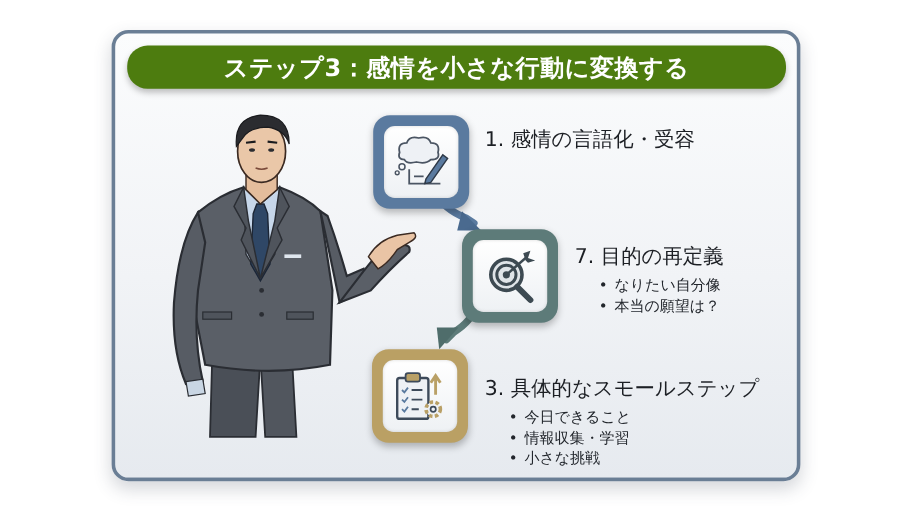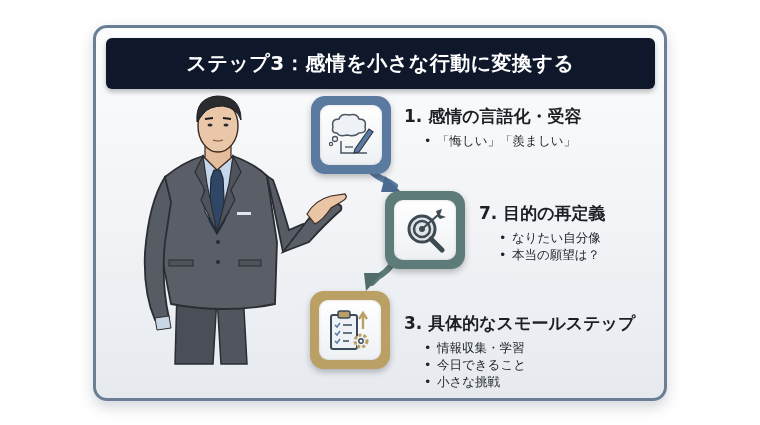--- a/index.html
+++ b/index.html
@@ -6,22 +6,22 @@
     html, body { width: 760px; height: 425px; background: #ffffff; overflow: hidden; }
     body { position: relative; font-family: "DejaVu Sans", "Liberation Sans", sans-serif; color: #1d2126; }
 
     .card {
       position: absolute; left: 93px; top: 25px; width: 574px; height: 376px;
       border: 3px solid #6a7e95; border-radius: 14px;
       background: linear-gradient(180deg, #fbfcfd 0%, #f1f3f6 55%, #e6eaef 100%);
       box-shadow: 0 6px 14px rgba(60,70,85,0.22);
     }
     .title-bar {
-      position: absolute; left: 106px; top: 38px; width: 549px; height: 51px;
-      background: #0f172a; border-radius: 6px;
+      position: absolute; left: 106px; top: 38px; width: 549px; height: 36px;
+      background: #4d7c0f; border-radius: 17px;
       box-shadow: 0 3px 5px rgba(0,0,0,0.25);
       display: flex; align-items: center; justify-content: center;
     }
     .title-text { color: #ffffff; font-weight: bold; font-size: 20px; letter-spacing: 0.5px; }
 
     
     .figure { position: absolute; left: 125px; top: 92px; width: 230px; height: 280px; }
 
     
     .icon-box {
@@ -35,21 +35,21 @@
       box-shadow: inset 0 0 3px rgba(0,0,0,0.15);
       display: flex; align-items: center; justify-content: center;
     }
     .box1 { left: 311px; top: 96px; background: #5a7a9f; }
     .box2 { left: 385px; top: 191px; background: #5d7b79; }
     .box3 { left: 310px; top: 291px; background: #baa064; }
 
     .connector { position: absolute; }
 
     .step { position: absolute; }
-    .step-title { font-weight: bold; font-size: 17px; color: #1c1f24; white-space: nowrap; }
+    .step-title { font-weight: normal; font-size: 17px; color: #1c1f24; white-space: nowrap; }
     .step-list { list-style: none; margin-top: 4px; margin-left: 20px; }
     .step-list li { font-size: 12.5px; line-height: 17px; white-space: nowrap; color: #22262c; position: relative; padding-left: 13px; }
     .step-list li::before { content: "•"; position: absolute; left: 0; top: 0; }
     .s1 { left: 404px; top: 105px; }
     .s2 { left: 479px; top: 202px; }
     .s3 { left: 404px; top: 312px; }
   </style>
 </head>
 <body>
 
@@ -116,21 +116,20 @@
       <circle cx="4" cy="31" r="1.6" fill="none" stroke="#4b5563" stroke-width="1.2"></circle>
       <path d="M14 28 L14 40 L40 40" stroke="#4b5563" stroke-width="1.5" fill="none"></path>
       <path d="M18 34 L26 34" stroke="#4b5563" stroke-width="1.3"></path>
       <path d="M28 36 L42 16 L46 19 L32 39 L27 40 Z" fill="#5a7a9f" stroke="#2f3a48" stroke-width="1.2"></path>
     </svg>
   </div>
 </div>
 <div class="step s1">
   <div class="step-title">1. 感情の言語化・受容</div>
   <ul class="step-list">
-    <li>「悔しい」「羨ましい」</li>
   </ul>
 </div>
 
 <div class="icon-box box2">
   <div class="icon-inner">
     <svg width="46" height="46" viewBox="0 0 46 46">
       <circle cx="20" cy="22" r="13" fill="#dfe4e8" stroke="#3d4a52" stroke-width="3"></circle>
       <circle cx="20" cy="22" r="8" fill="none" stroke="#3d4a52" stroke-width="2.5"></circle>
       <circle cx="20" cy="22" r="3" fill="#3d4a52"></circle>
       <path d="M29 32 L40 43" stroke="#3d4a52" stroke-width="5" stroke-linecap="round"></path>
@@ -156,17 +155,17 @@
       <path d="M16 18 L25 18 M16 26 L25 26 M16 34 L22 34" stroke="#3d4a5a" stroke-width="1.6"></path>
       <path d="M36 22 L36 8 M32 12 L36 6 L40 12" stroke="#b9a066" stroke-width="2.4" fill="none"></path>
       <circle cx="34" cy="34" r="6" fill="#eef1f5" stroke="#b9a066" stroke-width="3" stroke-dasharray="3 2"></circle>
       <circle cx="34" cy="34" r="2.2" fill="none" stroke="#3d4a5a" stroke-width="1.4"></circle>
     </svg>
   </div>
 </div>
 <div class="step s3">
   <div class="step-title">3. 具体的なスモールステップ</div>
   <ul class="step-list">
+    <li>今日できること</li>
     <li>情報収集・学習</li>
-    <li>今日できること</li>
     <li>小さな挑戦</li>
   </ul>
 </div>
 
 </body></html>

